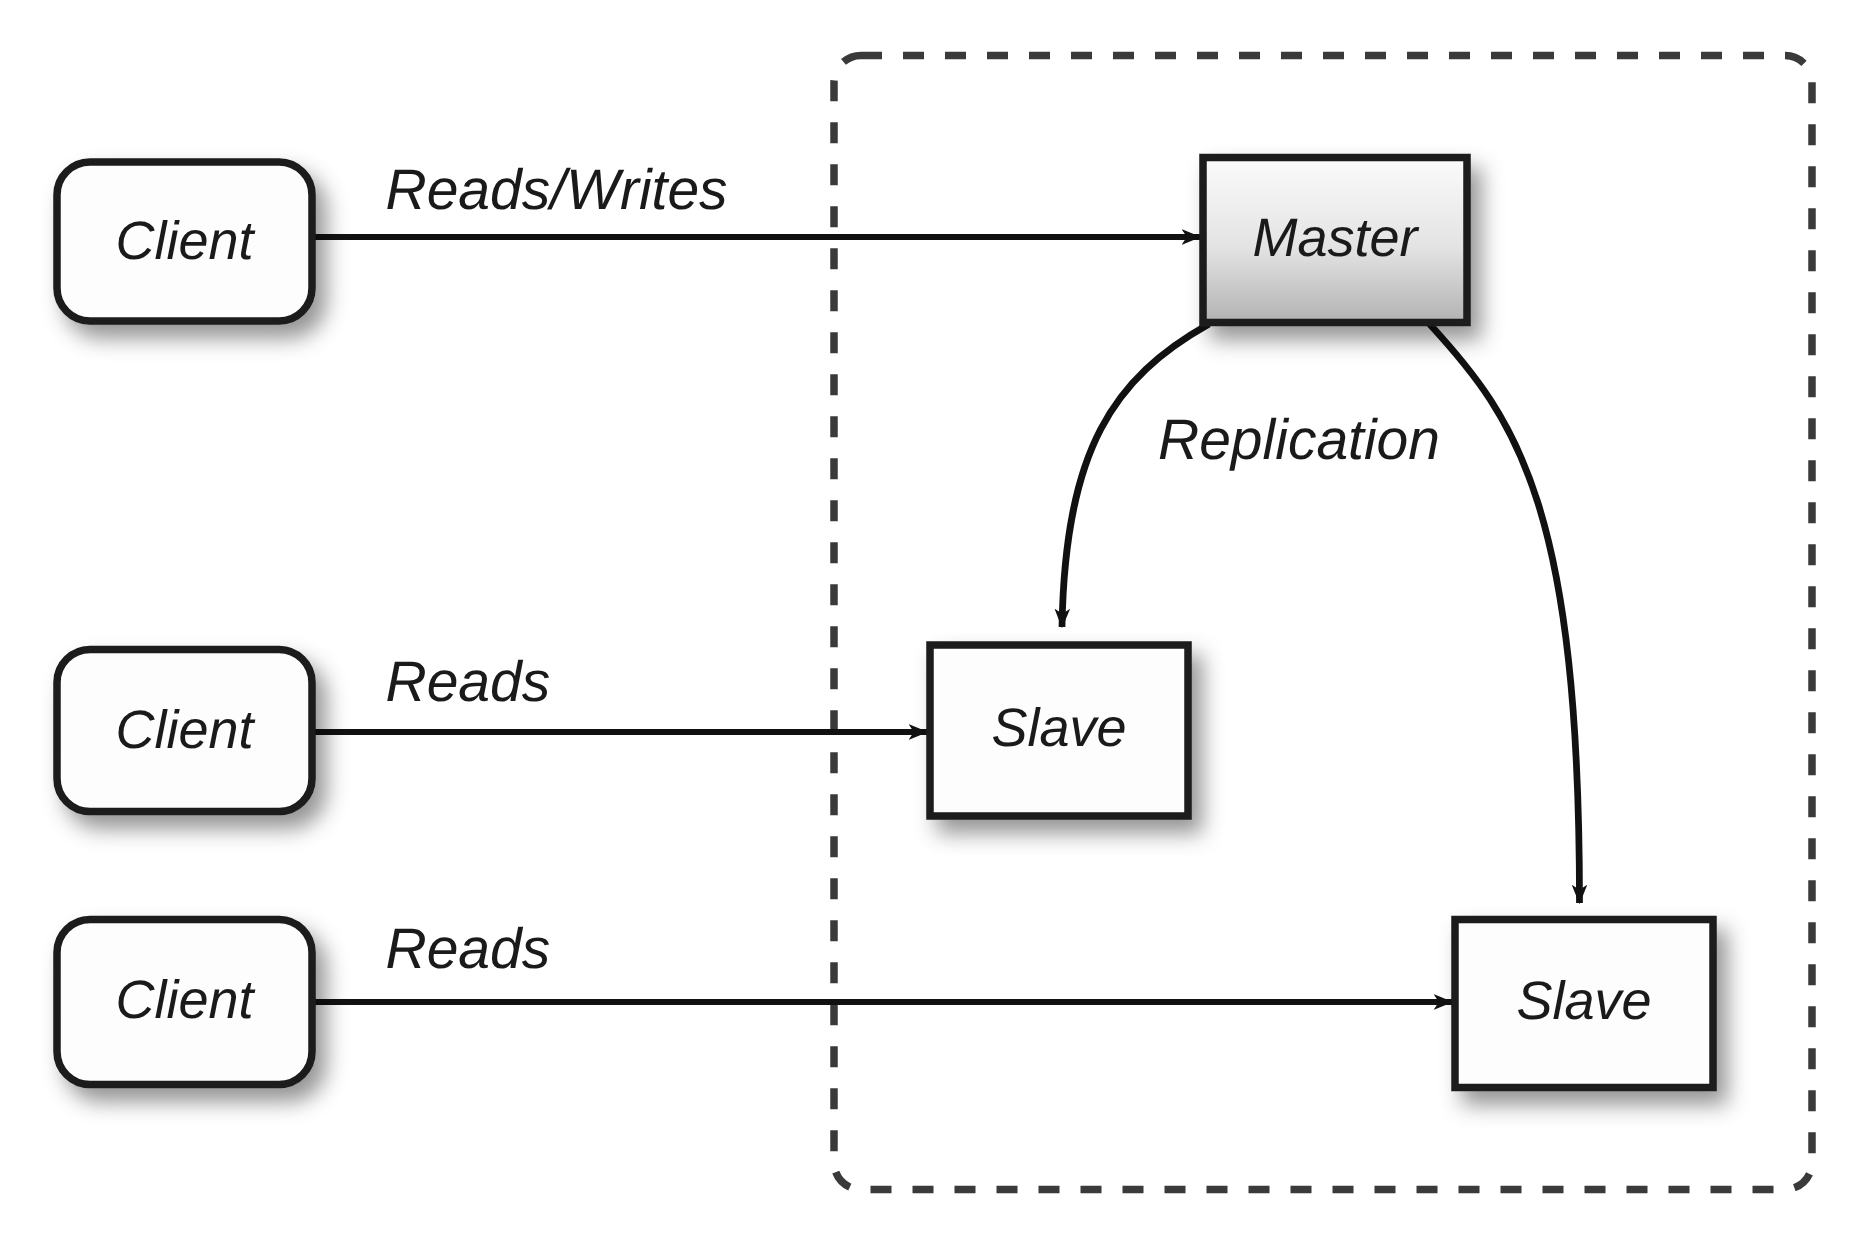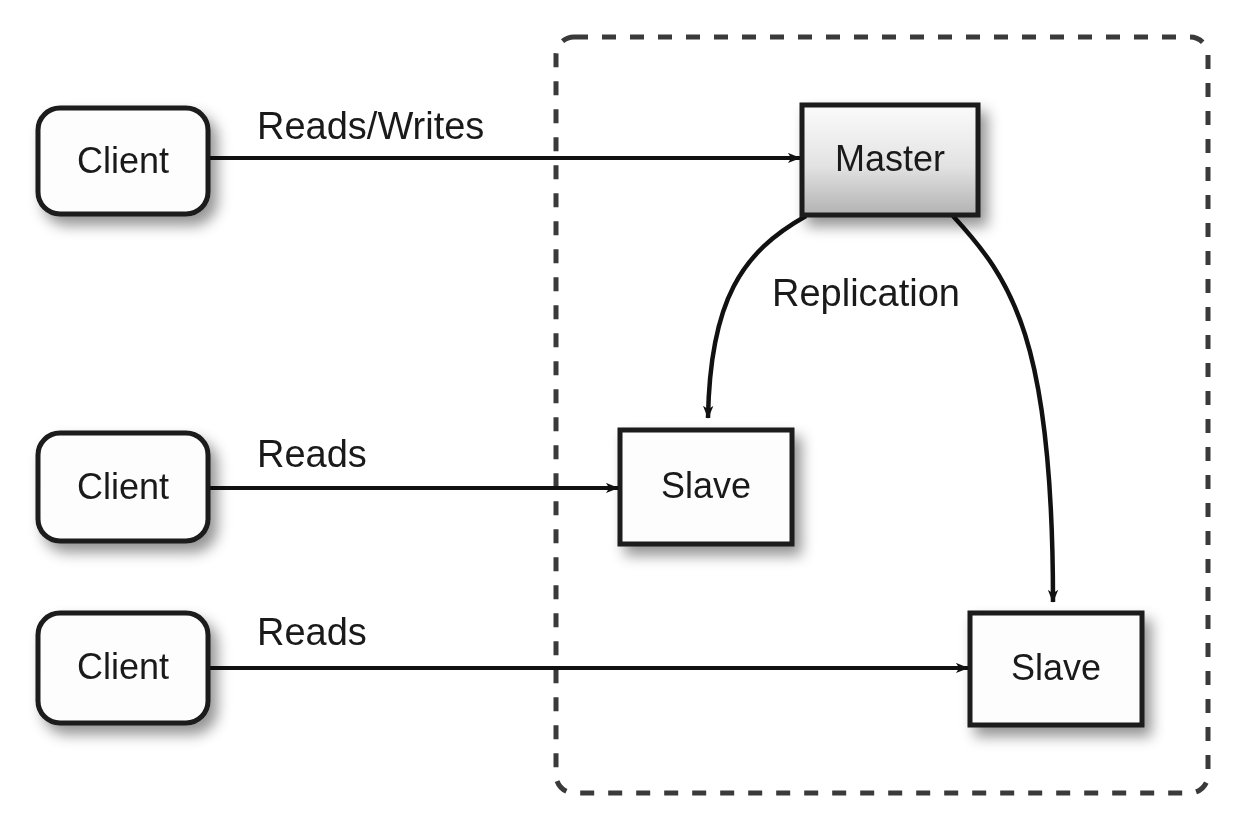--- a/index.html
+++ b/index.html
@@ -11,20 +11,21 @@
     width: 1246px;
     height: 839px;
     font-family: "Liberation Sans", sans-serif;
     overflow: hidden;
   }
   #diagram-root {
     position: relative;
     width: 1246px;
     height: 839px;
     background: #ffffff;
+    font-style: italic;
   }
   #diagram-svg {
     position: absolute;
     top: 0;
     left: 0;
     width: 1246px;
     height: 839px;
   }
   .node-label {
     font-family: "Liberation Sans", sans-serif;

